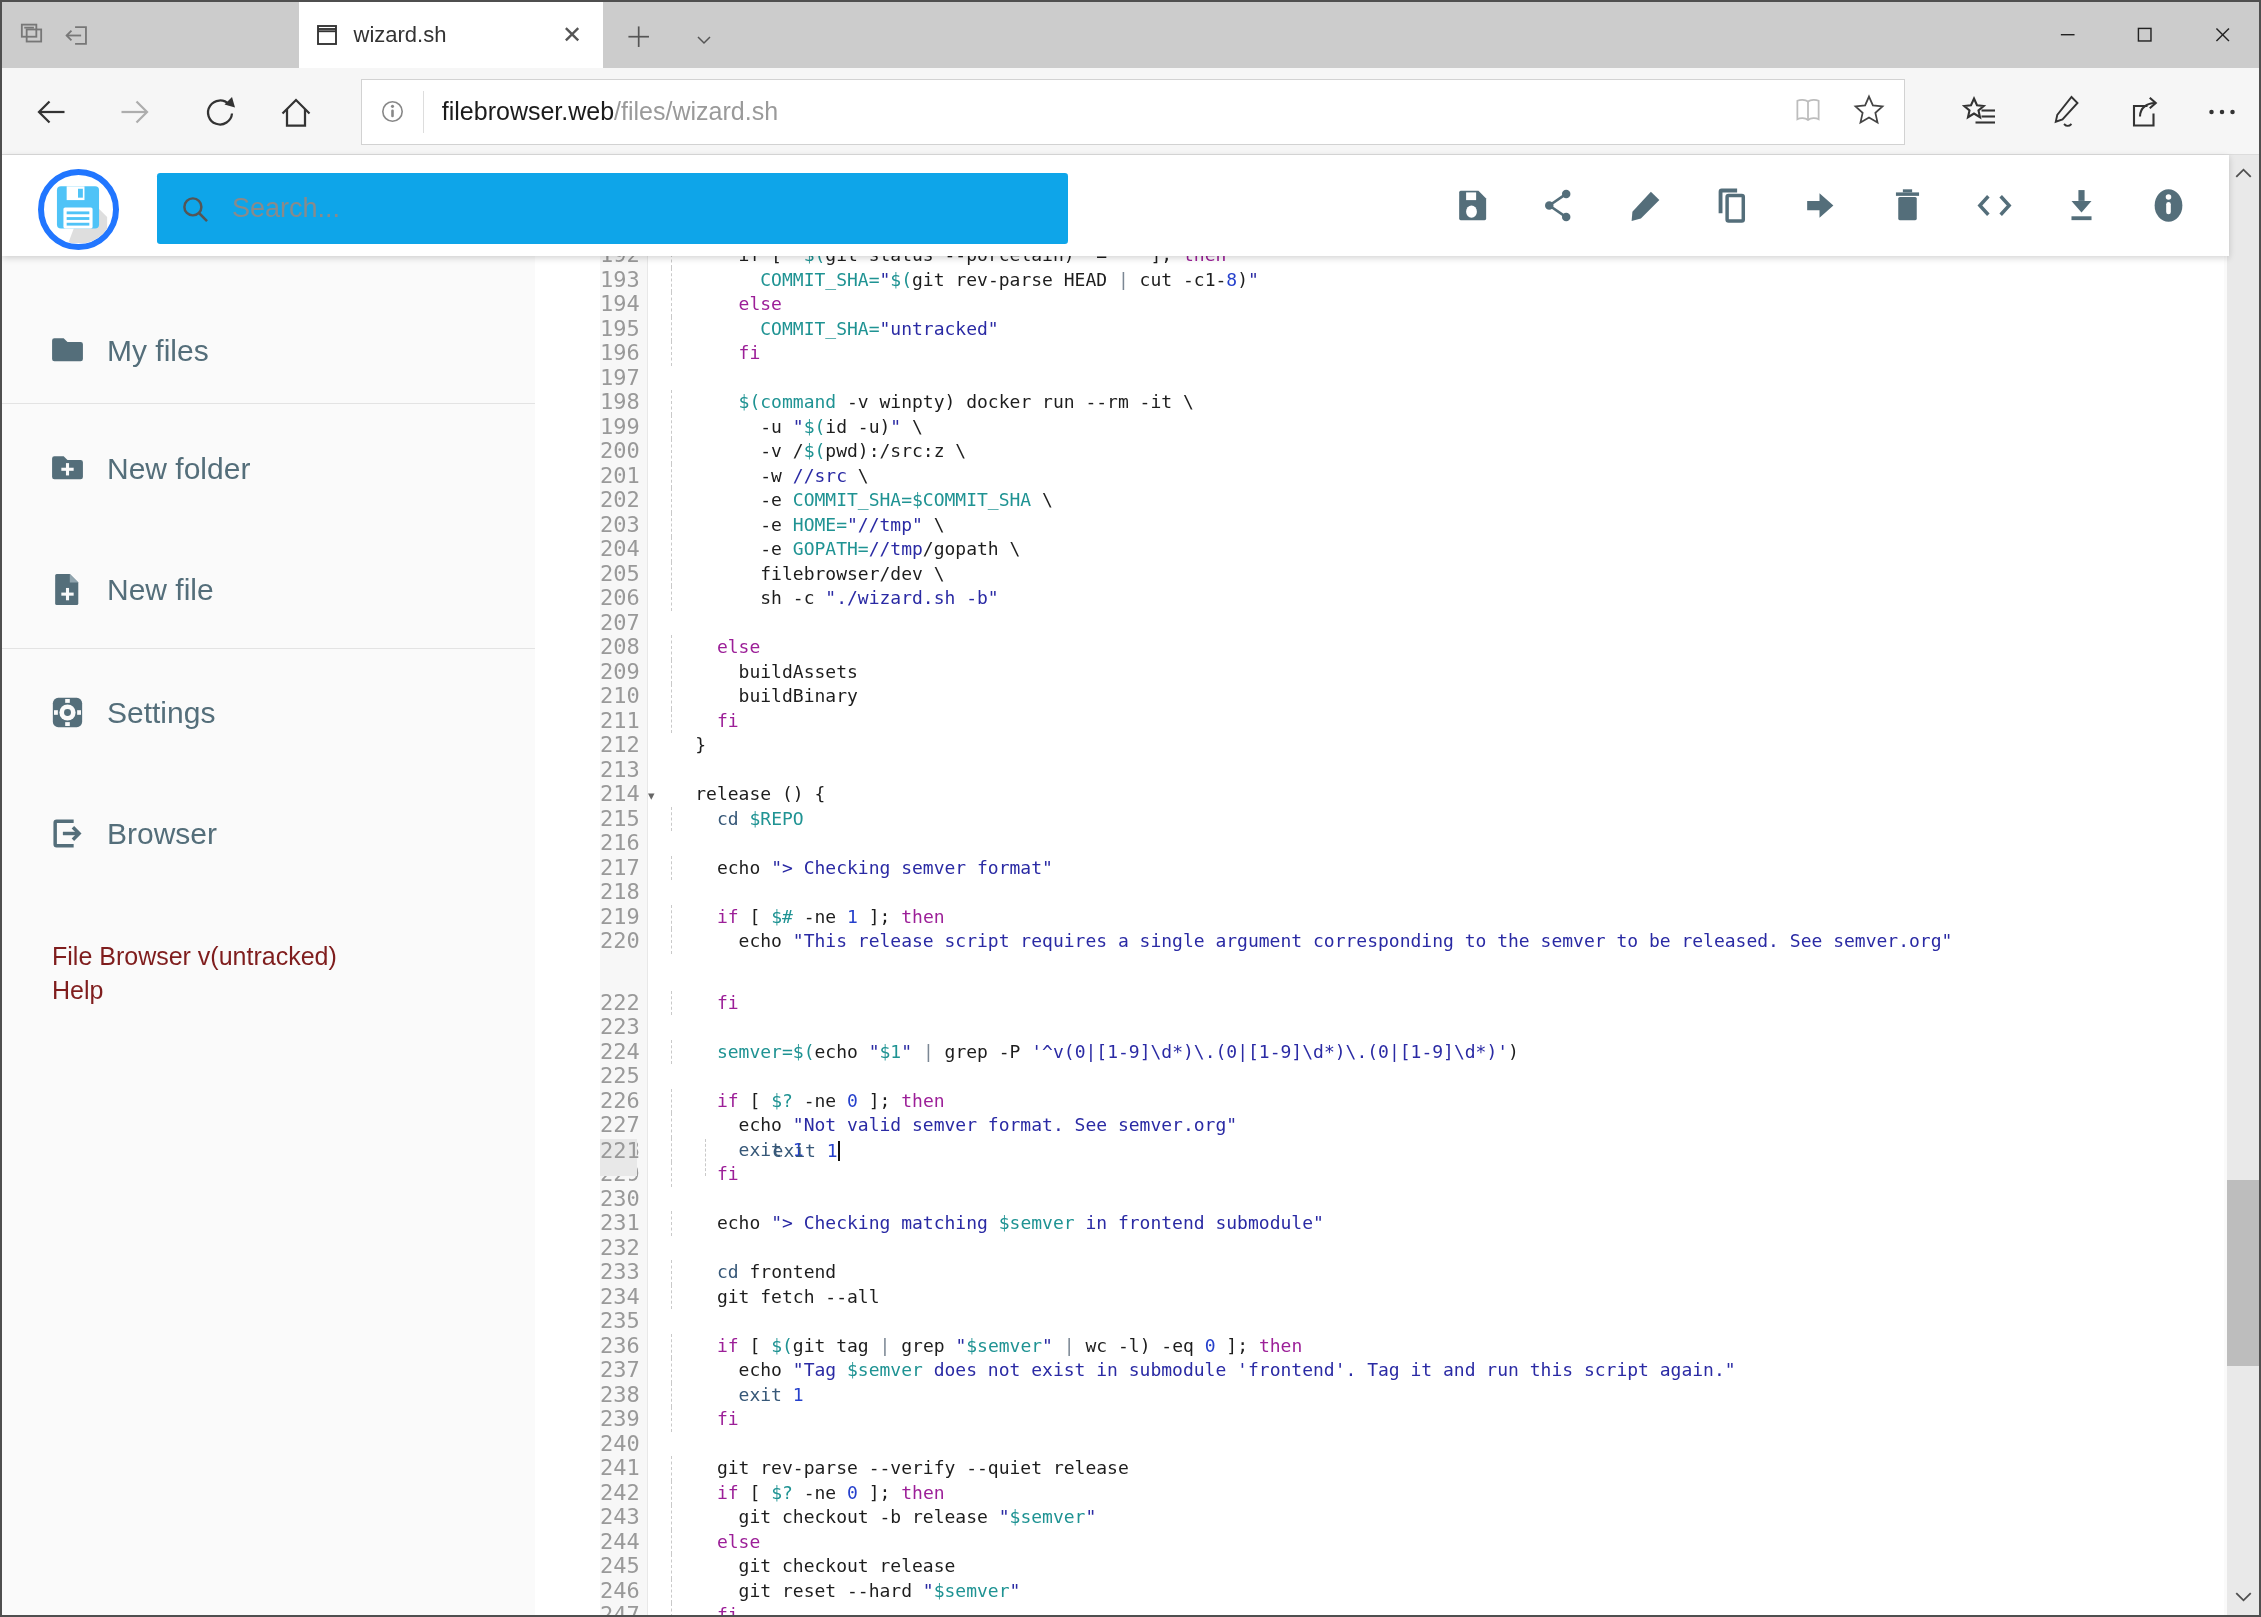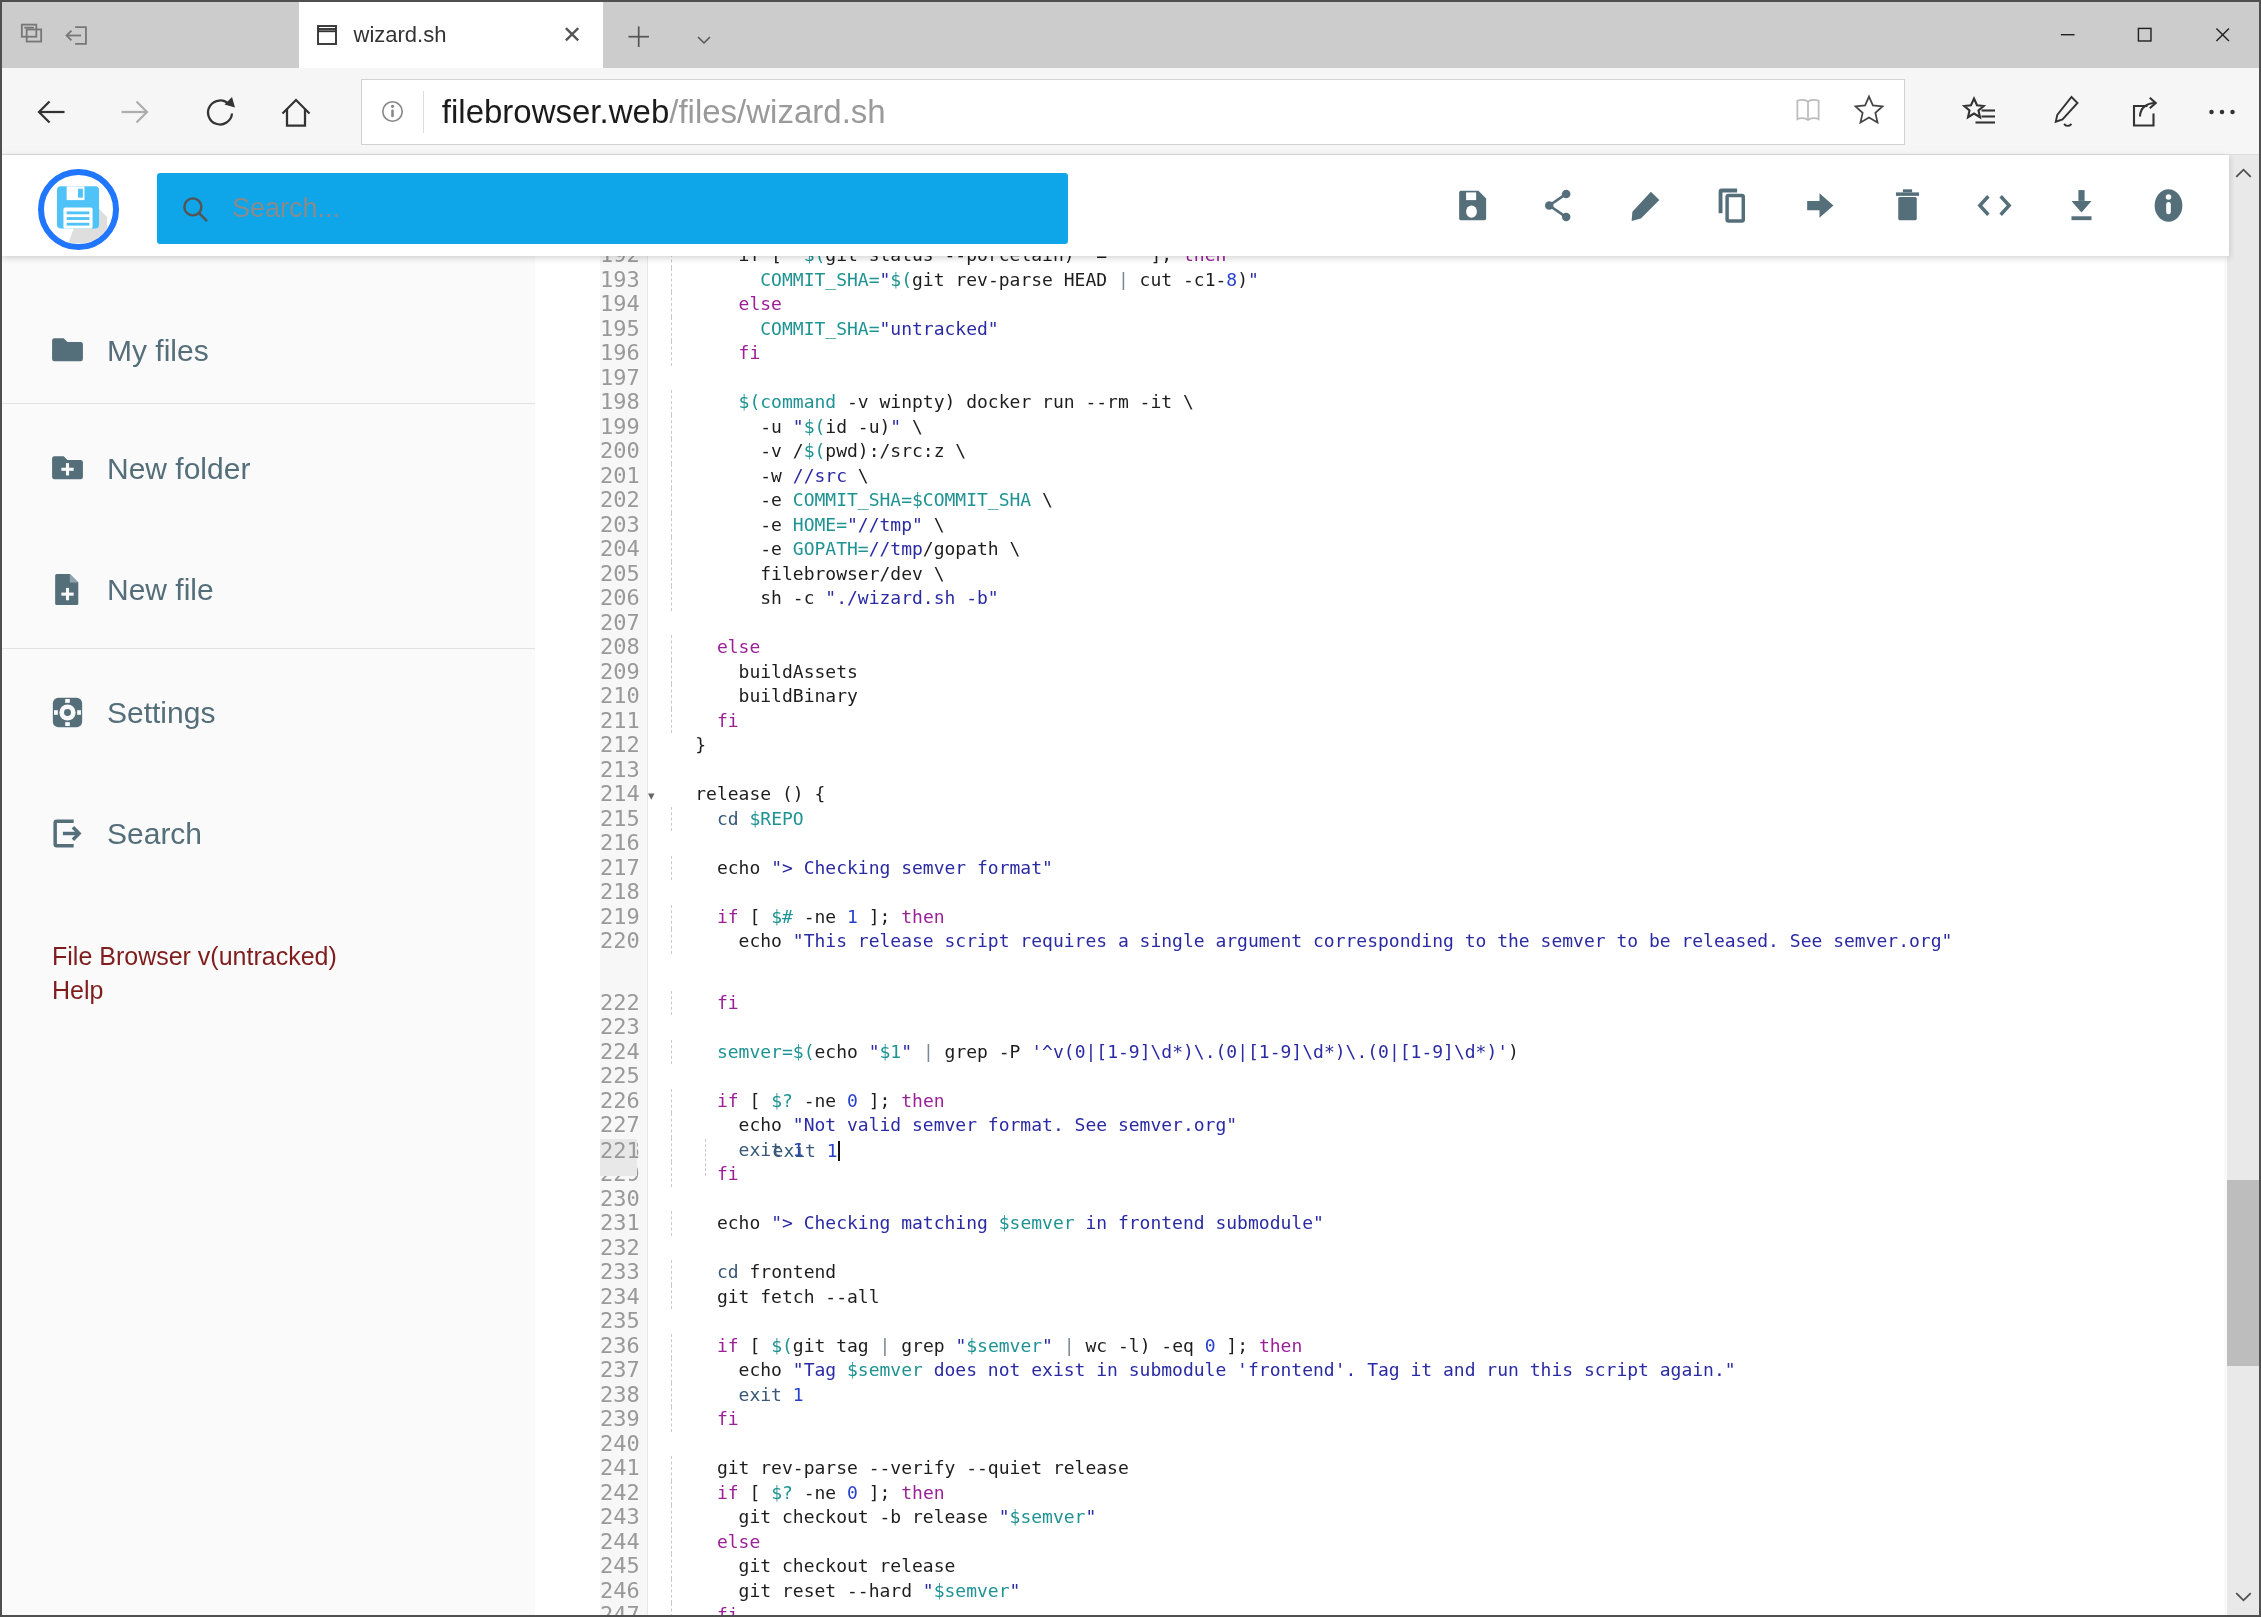--- a/index.html
+++ b/index.html
@@ -19,21 +19,21 @@
   .tab-close{font-size:24px;color:#555;padding:0 4.8px;}
   .winbtn{position:absolute;top:0;width:73px;height:66px;display:flex;align-items:center;justify-content:center;}
 
   
   .navbar{left:0;top:66px;width:100%;height:87px;background:#f6f6f6;border-bottom:0.8px solid #dcdcdc;}
   .nav-icon{position:absolute;top:26px;width:36px;height:36px;}
   .urlfield{position:absolute;left:359px;top:10.5px;width:1544px;height:66px;background:#ffffff;
             border:0.8px solid #d2d2d2;display:flex;align-items:center;}
   .url-info{width:61px;display:flex;justify-content:center;}
   .url-div{width:0.8px;height:42px;background:#dddddd;}
-  .url-text{font-size:33px;margin-left:18px;flex:1;white-space:nowrap;overflow:hidden;}
+  .url-text{font-size:25px;margin-left:18px;flex:1;white-space:nowrap;overflow:hidden;}
   .url-host{color:#1b1b1b;}
   .url-path{color:#9a9a9a;}
   .url-right{display:flex;align-items:center;gap:27.4px;padding-right:18px;}
 
   
   .appheader{left:0;top:153px;width:2227px;height:101px;background:#ffffff;
              box-shadow:0 2.4px 6.5px rgba(0,0,0,0.18);z-index:10;}
   .logo{position:absolute;left:36px;top:167px;width:81px;height:81px;border-radius:50%;
         border:6.5px solid #2176ff;background:#ffffff;overflow:hidden;z-index:11;}
   .search{position:absolute;left:155px;top:171px;width:911px;height:71px;background:#0ea5e9;
@@ -394,21 +394,21 @@
     <div class="side-item" style="top:541px">
       <span class="sicon">
         <svg viewBox="0 0 48 48" width="37" height="37">
             <g fill="none" stroke="#546e7a" stroke-width="4.5">
           <path d="M32 8H10a2 2 0 0 0-2 2v28a2 2 0 0 0 2 2h22"></path>
           <line x1="18" y1="24" x2="38" y2="24"></line>
               <polyline points="31,16 39,24 31,32"></polyline>
             </g>
           </svg>
       </span>
-      <span class="slabel">Search</span>
+      <span class="slabel">Browser</span>
     </div>
     <div class="side-foot" style="top:686px">File Browser v(untracked)</div>
     <div class="side-foot" style="top:720px">Help</div>
   </div>
 
   <div class="abs main">
     <div class="gutterbg"></div>
     <div class="code" id="code-lines">
         <div class="cl gd">
           <span class="ln">192</span>

